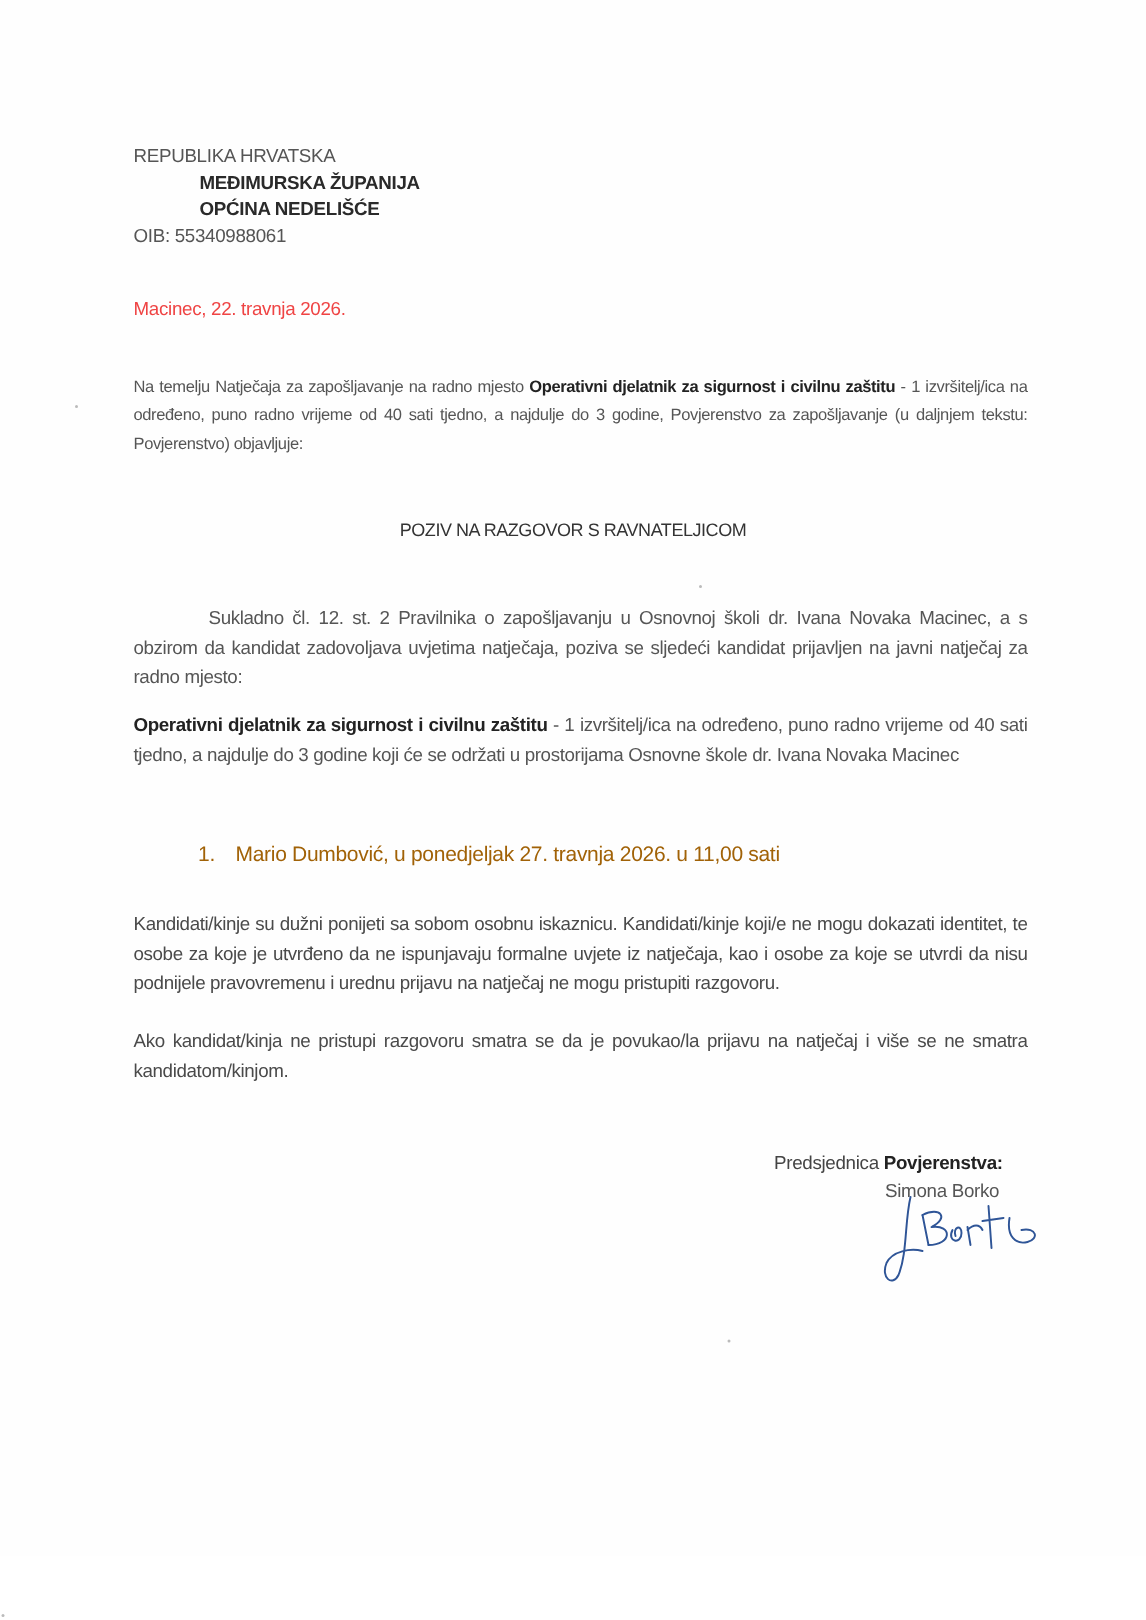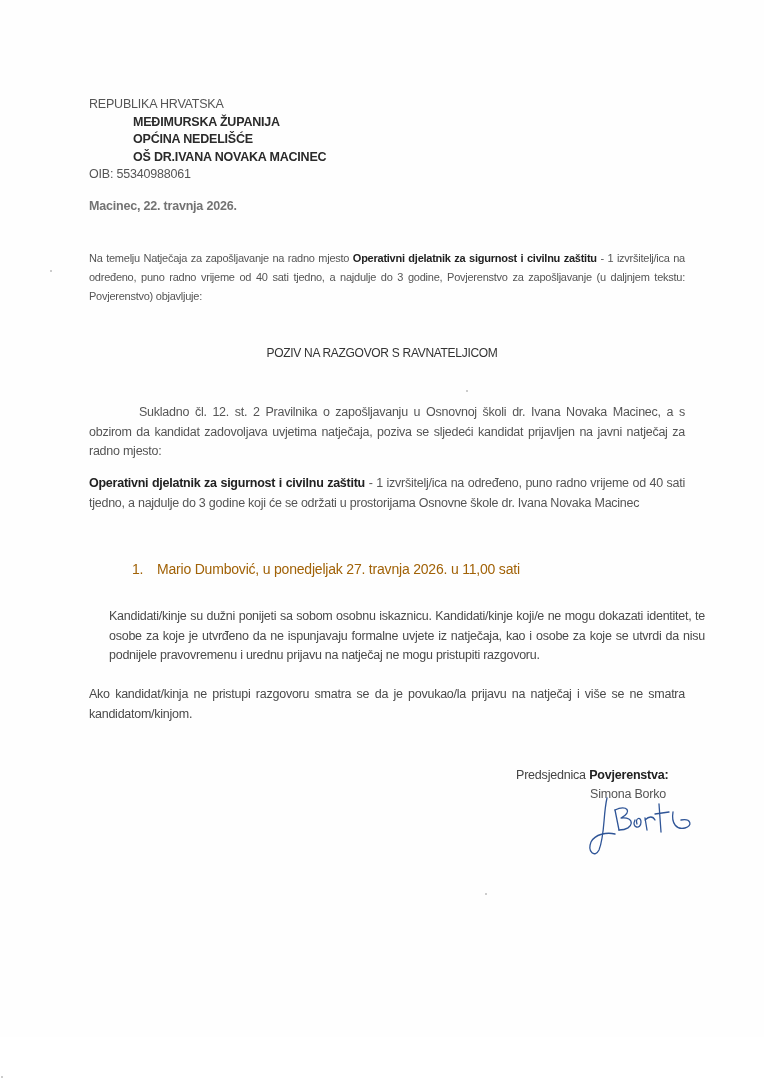--- a/index.html
+++ b/index.html
@@ -5,53 +5,52 @@
     html, body { margin: 0; padding: 0; }
     body {
       width: 764px; height: 1080px; background: #ffffff; position: relative; overflow: hidden;
       font-family: "Liberation Sans", sans-serif; color: #3a3a3a;
     }
     .page { position: absolute; left: 0; top: 0; width: 764px; height: 1037px; background: #fefefe; }
     .hdr { position: absolute; left: 89px; top: 96px; font-size: 12.5px; line-height: 17.5px; letter-spacing: -0.2px; }
     .hdr .line { white-space: nowrap; }
     .hdr .b { font-weight: bold; color: #2a2a2a; margin-left: 44px; }
     .hdr .n { color: #555; }
-    .date { position: absolute; left: 89px; top: 199px; font-size: 12.5px; color: #737373; letter-spacing: -0.2px; font-weight: bold; }
+    .date { position: absolute; left: 89px; top: 199px; font-size: 12.5px; color: #ef4444; letter-spacing: -0.2px; }
     .intro {
       position: absolute; left: 89px; top: 249px; width: 596px; font-size: 11px; line-height: 19px;
       color: #555; text-align: justify; letter-spacing: -0.25px;
     }
     .intro b, .para b { color: #222; }
     .title { position: absolute; left: 0; width: 764px; top: 346px; text-align: center; font-size: 12px; color: #333; letter-spacing: -0.3px; }
     .para {
       position: absolute; left: 89px; width: 596px; font-size: 12.5px; line-height: 19.5px; color: #555;
       text-align: justify; letter-spacing: -0.25px;
     }
     .p1 { top: 403px; text-indent: 50px; }
     .p2 { top: 474px; }
     .item { position: absolute; left: 132px; top: 561px; font-size: 14px; color: #a16207; letter-spacing: -0.2px; white-space: nowrap; }
     .item .num { display: inline-block; width: 25px; }
-    .p3 { top: 607px; line-height: 19.5px; color: #4a4a4a; margin-left: 20px; }
+    .p3 { top: 607px; line-height: 19.5px; color: #4a4a4a; }
     .p4 { top: 685px; line-height: 19.5px; color: #4a4a4a; }
     .sig-title { position: absolute; left: 516px; top: 768px; font-size: 12.5px; color: #444; white-space: nowrap; letter-spacing: -0.2px; }
     .sig-title b { color: #222; }
     .sig-name { position: absolute; left: 590px; top: 787px; font-size: 12.5px; color: #555; white-space: nowrap; letter-spacing: -0.2px; }
     .signature { position: absolute; left: 585px; top: 790px; width: 120px; height: 70px; }
     .speck { position: absolute; width: 2px; height: 2px; background: #bbb; border-radius: 1px; }
   </style>
 </head>
 <body>
 
 <div class="page">
 
   <div class="hdr">
     <div class="line n">REPUBLIKA HRVATSKA</div>
     <div class="line b">MEĐIMURSKA ŽUPANIJA</div>
     <div class="line b">OPĆINA NEDELIŠĆE</div>
-    <div class="line b">OŠ DR.IVANA NOVAKA MACINEC</div>
     <div class="line n">OIB: 55340988061</div>
   </div>
 
   <div class="date">Macinec, 22. travnja 2026.</div>
 
   <div class="intro"><span>Na temelju Natječaja za zapošljavanje na radno mjesto </span><b>Operativni djelatnik za sigurnost i civilnu zaštitu</b><span> - 1 izvršitelj/ica na određeno, puno radno vrijeme od 40 sati tjedno, a najdulje do 3 godine, Povjerenstvo za zapošljavanje (u daljnjem tekstu: Povjerenstvo) objavljuje:</span></div>
 
   <div class="title">POZIV NA RAZGOVOR S RAVNATELJICOM</div>
 
   <div class="para p1">Sukladno čl. 12. st. 2 Pravilnika o zapošljavanju u Osnovnoj školi dr. Ivana Novaka Macinec, a s obzirom da kandidat zadovoljava uvjetima natječaja, poziva se sljedeći kandidat prijavljen na javni natječaj za radno mjesto:</div>

